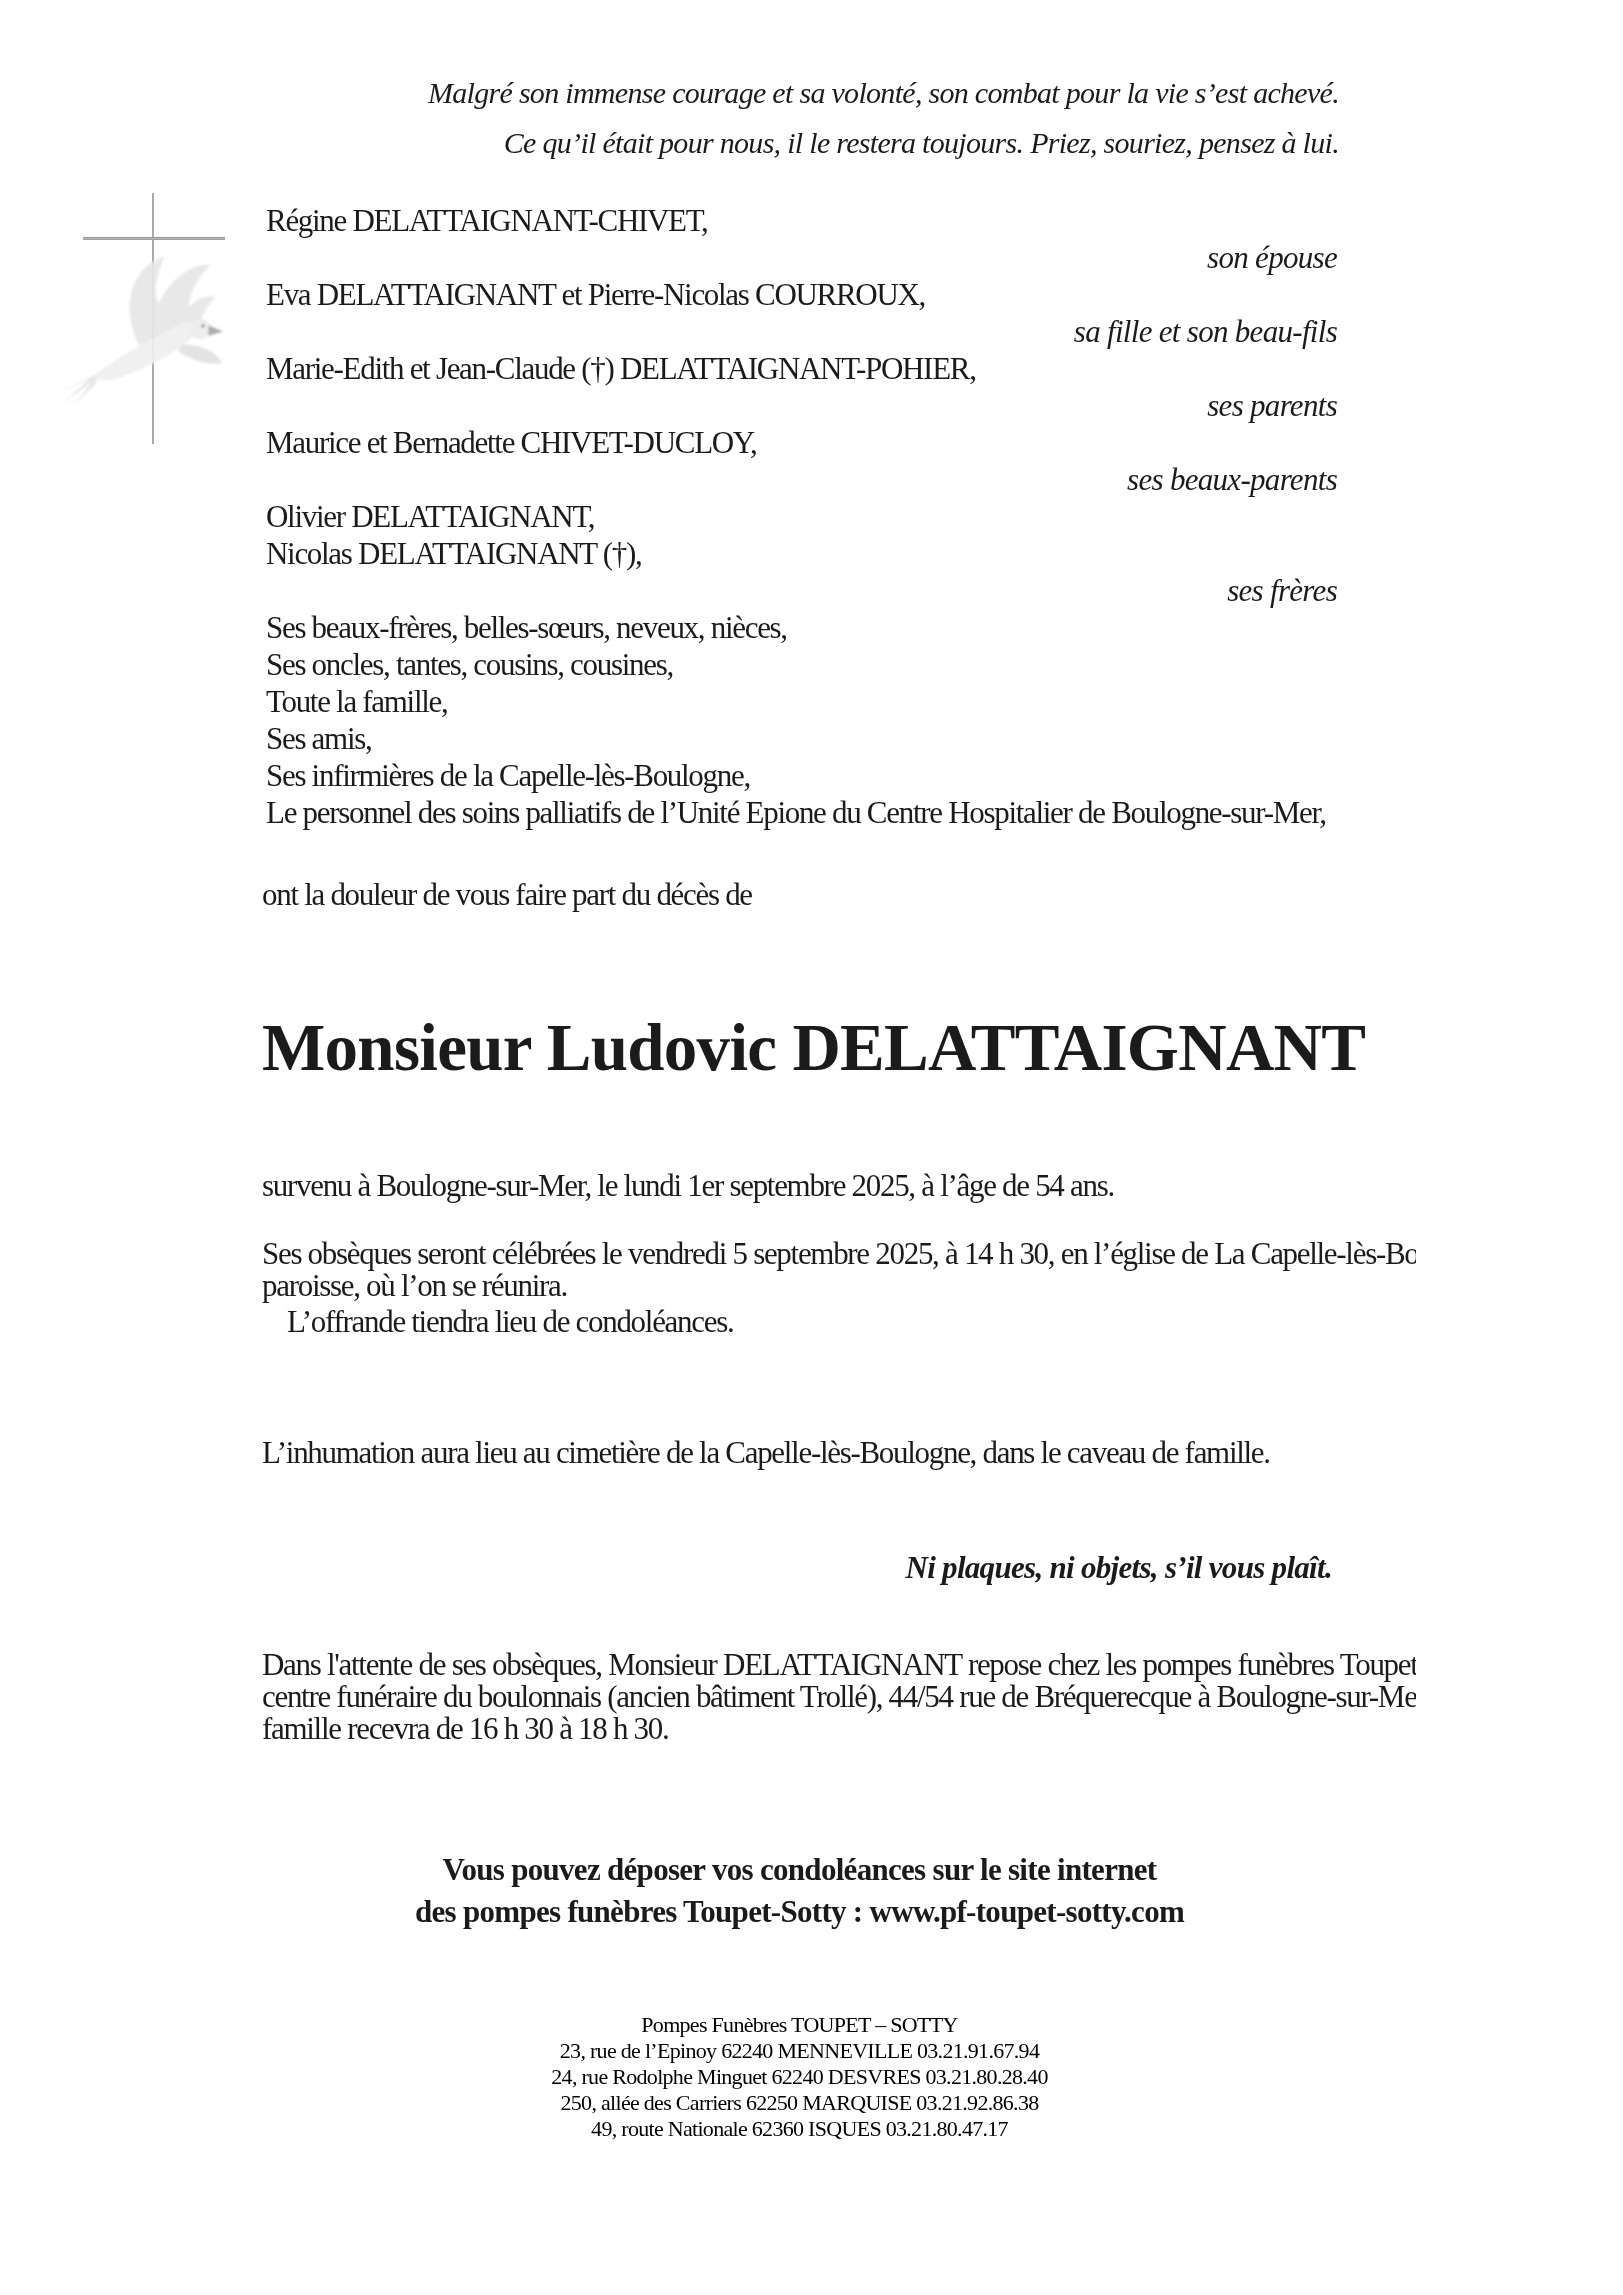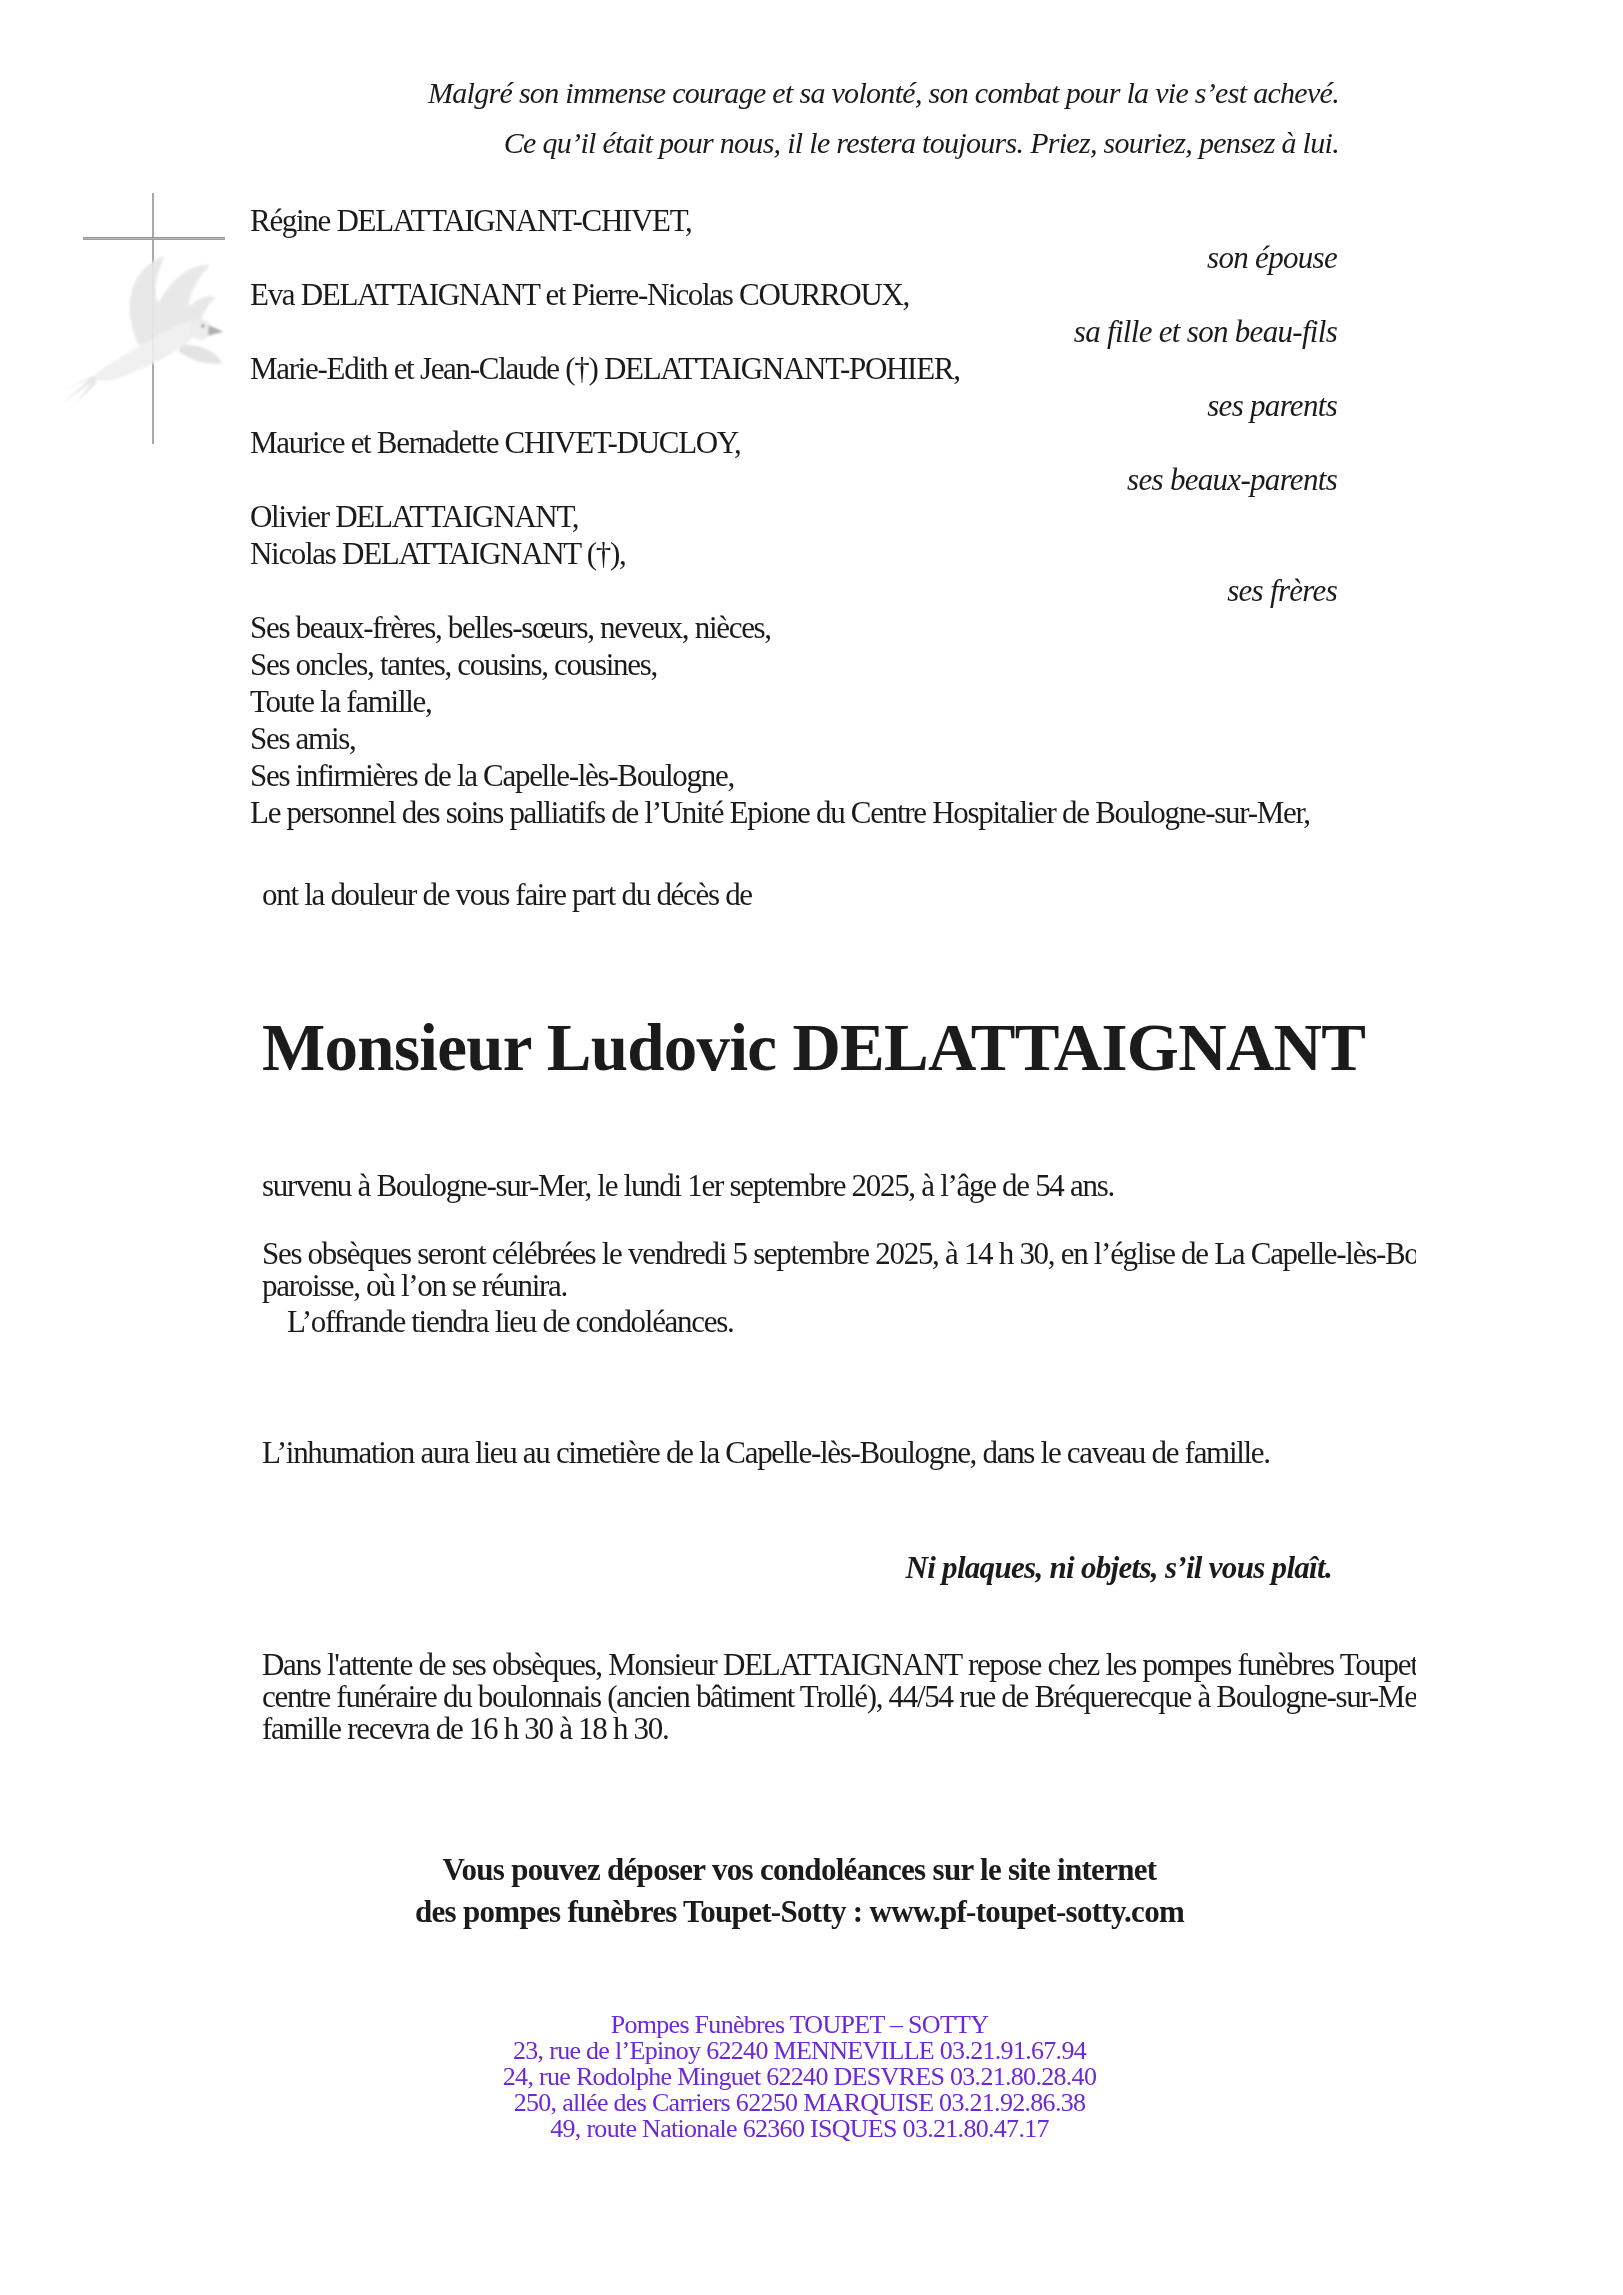--- a/index.html
+++ b/index.html
@@ -57,21 +57,21 @@
     left: 0px; top: 62px;
     width: 183px; height: 157px;
     filter: blur(0.8px);
     opacity: 0.92;
   }
 
   
   .mourners {
     position: absolute;
     top: 202px;
-    left: 250px;
+    left: 266px;
     right: 79px;
     font-size: 31px;
     line-height: 37px;
     letter-spacing: -1.3px;
   }
   .m-name { text-align: left; white-space: nowrap; }
   .m-rel  { text-align: right; font-style: italic; letter-spacing: -0.7px; }
 
   .announcement {
     position: absolute;
@@ -135,24 +135,24 @@
     line-height: 42px;
     letter-spacing: -0.7px;
   }
 
   .footer {
     position: absolute;
     top: 2012px;
     left: 262px;
     right: 79px;
     text-align: center;
-    font-size: 26px;
+    font-size: 22px;
     line-height: 26px;
     letter-spacing: -0.7px;
-    color: #6d28d9;
+    color: #000000;
   }
 </style>
 </head>
 <body>
 
 <div class="page">
 
   <div class="epigraph">
     <div>Malgré son immense courage et sa volonté, son combat pour la vie s’est achevé.</div>
     <div>Ce qu’il était pour nous, il le restera toujours. Priez, souriez, pensez à lui.</div>

